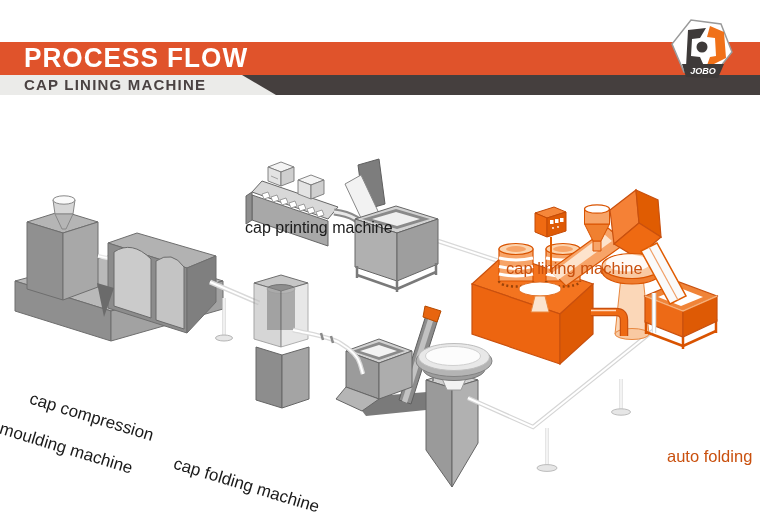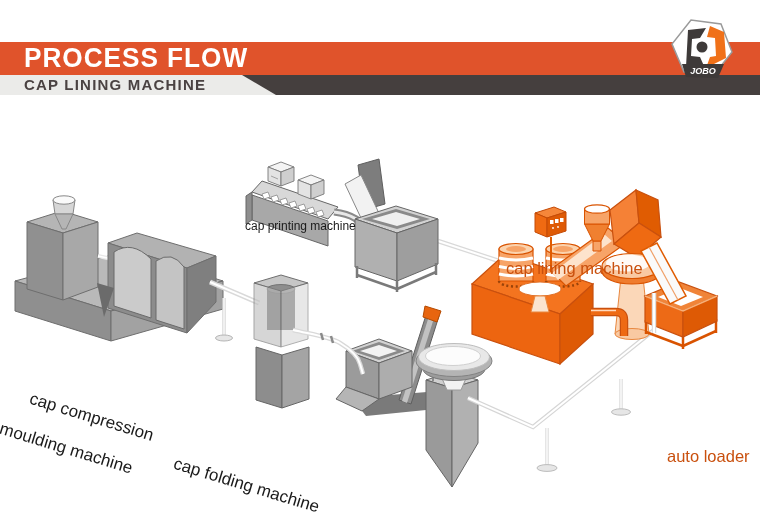--- a/index.html
+++ b/index.html
@@ -11,21 +11,21 @@
   .orangebar .title{position:absolute;left:24px;top:0;line-height:33px;color:#ffffff;
         font-size:27px;font-weight:bold;letter-spacing:1px;transform:scaleX(.97);transform-origin:left center;}
   .graybar{position:absolute;left:0;top:75px;width:760px;height:20px;background:#453F3E;}
   .graybar .light{position:absolute;left:0;top:0;width:300px;height:20px;background:#EBEBE9;
         clip-path:polygon(0 0,242px 0,276px 100%,0 100%);}
   .graybar .subtitle{position:absolute;left:24px;top:0;line-height:20px;color:#4a4242;
         font-size:15px;font-weight:bold;letter-spacing:1.2px;}
   .logo{position:absolute;top:16px;right:12px;width:90px;height:66px;z-index:5;}
   
   .diagram{position:absolute;left:0;top:95px;width:760px;height:430px;}
-  .lbl{position:absolute;white-space:nowrap;color:#1a1a1a;font-size:12px;z-index:4;}
+  .lbl{position:absolute;white-space:nowrap;color:#1a1a1a;font-size:16px;z-index:4;}
   .lbl.rot{transform:rotate(17deg);transform-origin:left top;font-size:17px;}
   .lbl.orange{color:#C9500E;font-size:16.5px;}
   #lbl-printing{left:245px;top:124px;}
   #lbl-lining{left:506px;top:164px;}
   #lbl-comp1{left:33px;top:294px;}
   #lbl-comp2{left:3px;top:324px;}
   #lbl-folding{left:177px;top:359px;}
   #lbl-autoloader{left:667px;top:352px;}
 </style>
 </head>
@@ -280,17 +280,17 @@
       </g>
 
     </svg>
 
     
     <div class="lbl" id="lbl-printing">cap printing machine</div>
     <div class="lbl orange" id="lbl-lining">cap lining machine</div>
     <div class="lbl rot" id="lbl-comp1">cap compression</div>
     <div class="lbl rot" id="lbl-comp2">moulding machine</div>
     <div class="lbl rot" id="lbl-folding">cap folding machine</div>
-    <div class="lbl orange" id="lbl-autoloader">auto loader</div>
+    <div class="lbl orange" id="lbl-autoloader">auto folding</div>
     
   </div>
 
 </div>
 
 </body></html>

